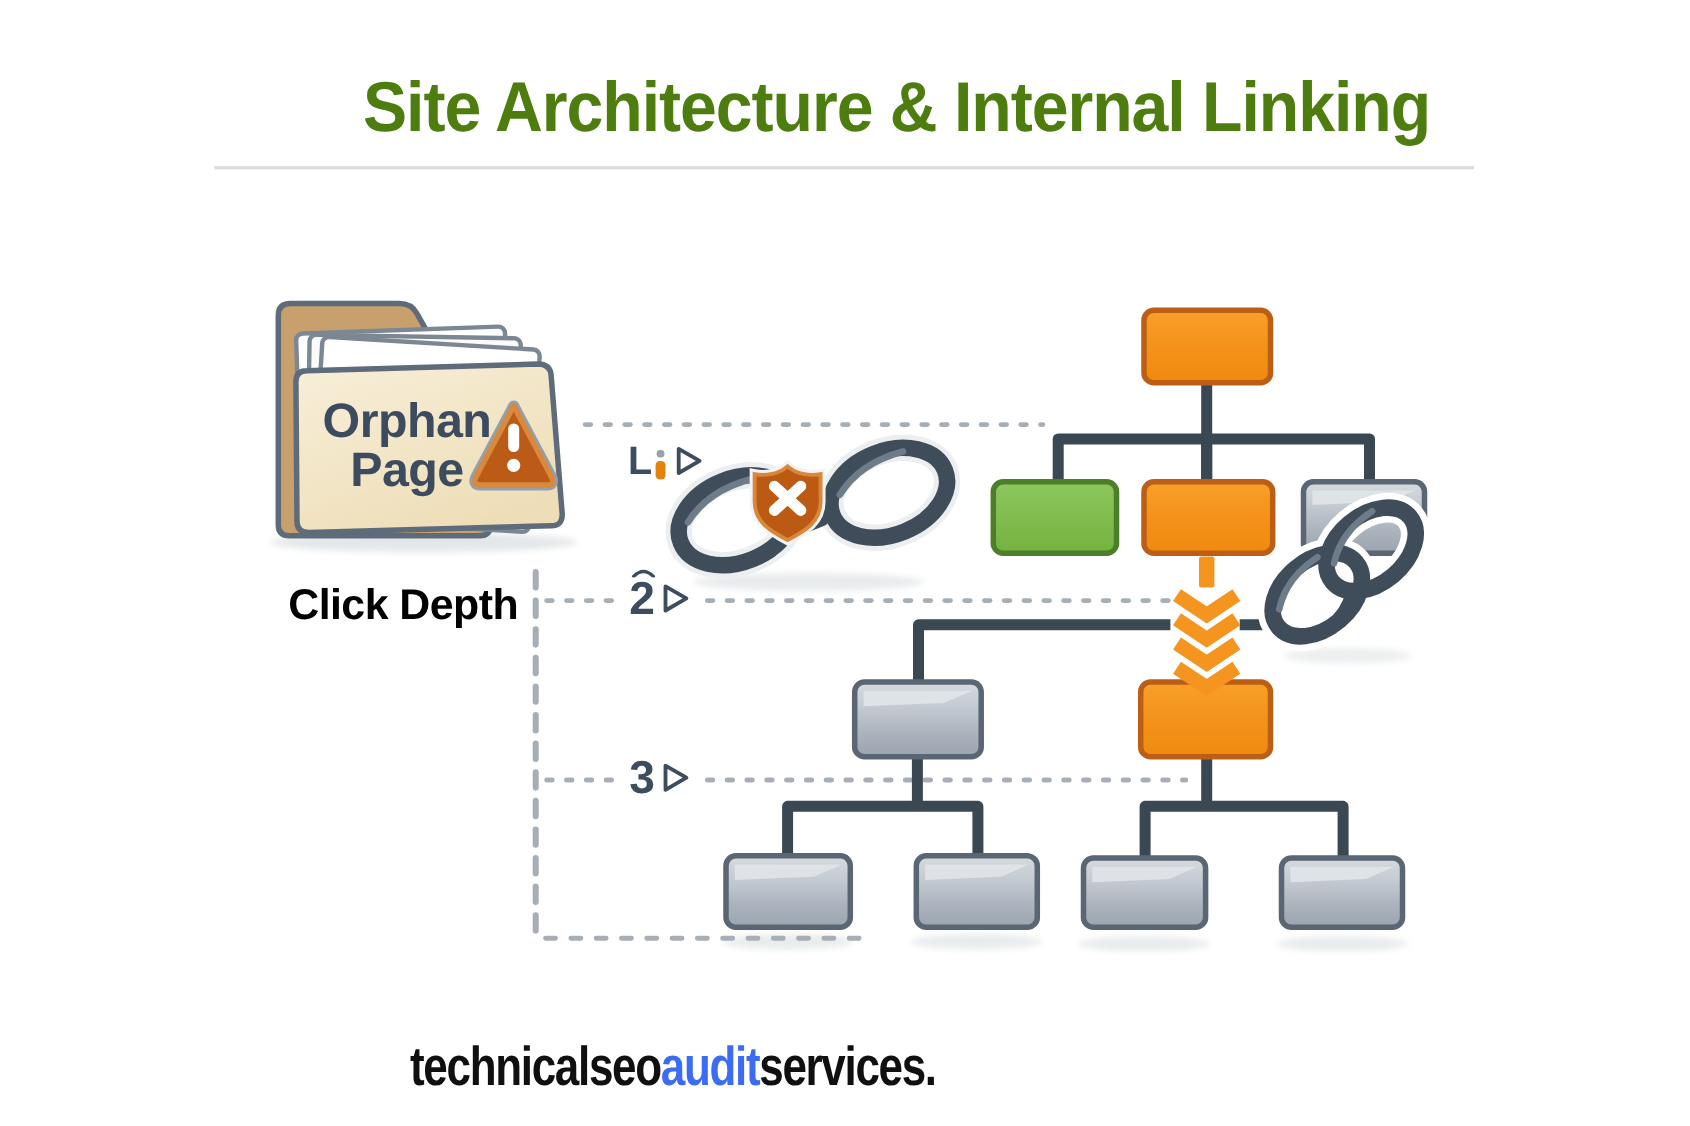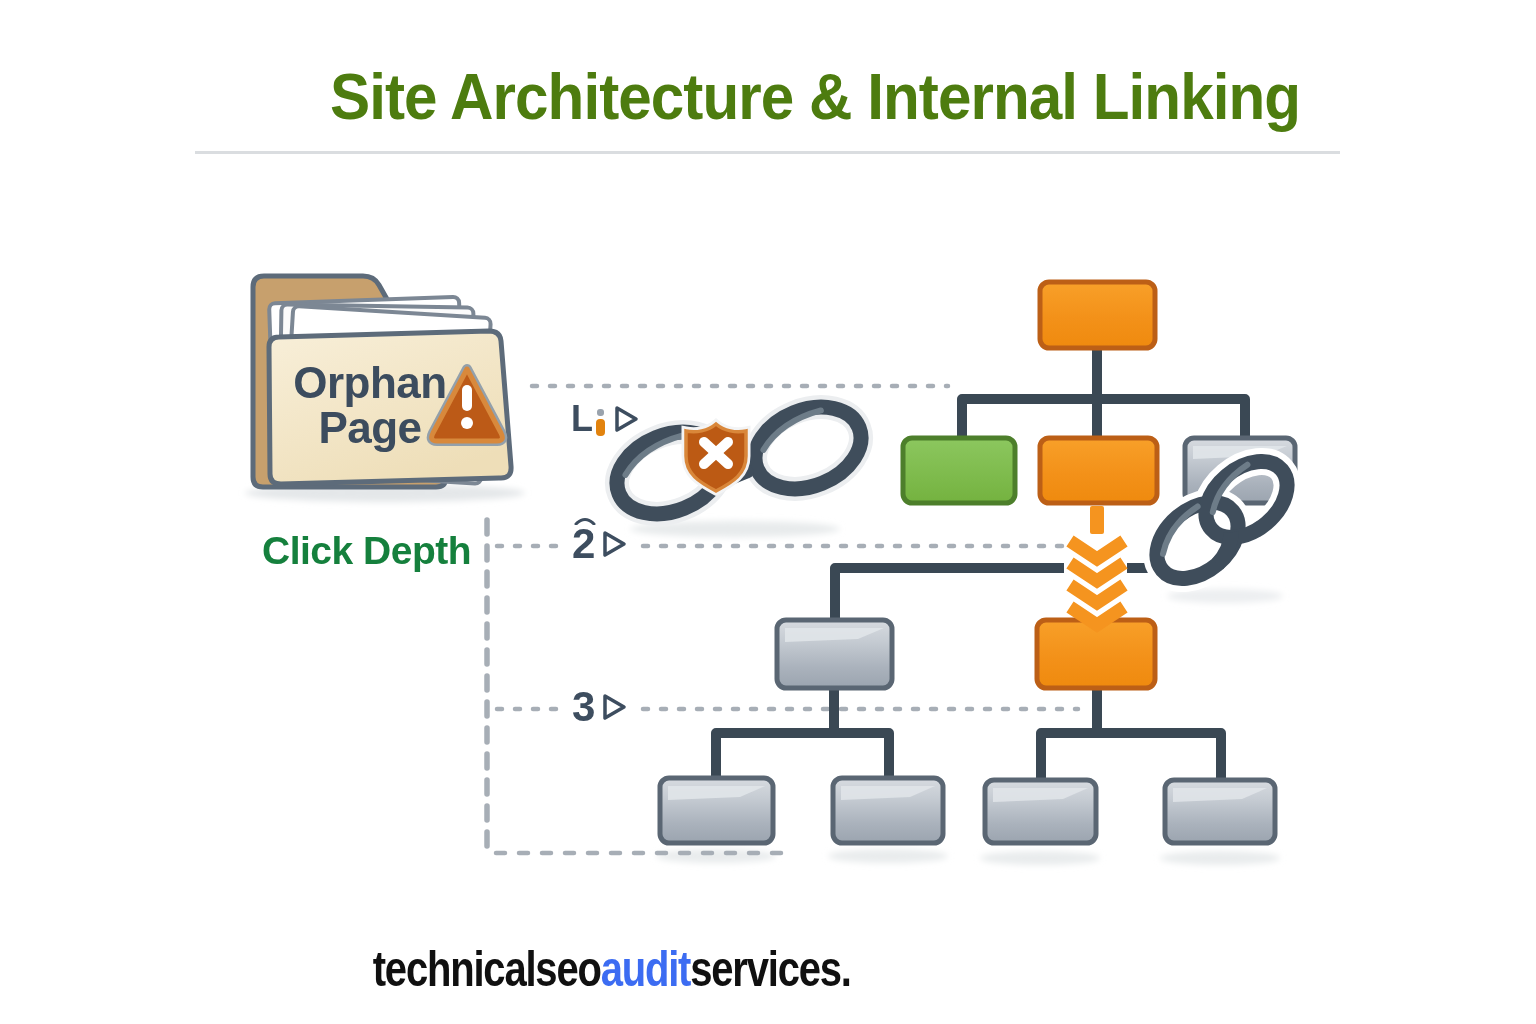--- a/index.html
+++ b/index.html
@@ -5,21 +5,21 @@
   html,body{margin:0;padding:0;}
   body{width:1536px;height:1024px;position:relative;background:#ffffff;overflow:hidden;
        font-family:"Liberation Sans",sans-serif;}
   .abs{position:absolute;}
   .title{top:60px;left:95px;width:1440px;text-align:center;color:#4d7c0f;}
   .title .tx{display:inline-block;font-size:64px;font-weight:700;letter-spacing:-1px;
        transform:scaleX(0.94);transform-origin:center;}
   .divider{top:151px;left:195px;width:1145px;height:3px;background:#dadde0;}
   .orphan-label{left:280px;top:360px;width:180px;text-align:center;color:#3c4c5e;
        font-size:44px;font-weight:700;line-height:45px;letter-spacing:-0.5px;}
-  .click-depth{left:262px;top:529px;color:#15803d;font-size:39px;font-weight:700;letter-spacing:-0.5px;}
+  .click-depth{left:262px;top:529px;color:#000000;font-size:39px;font-weight:700;letter-spacing:-0.5px;}
   .marker{display:flex;align-items:center;color:#3d4d5f;font-weight:700;}
   .marker .glyph{font-size:42px;line-height:42px;position:relative;}
   .marker .hat{position:absolute;left:1px;top:-8px;}
   .m1{left:571px;top:398px;}
   .m2{left:572px;top:523px;}
   .m3{left:572px;top:686px;}
   .m1 .glyph{font-size:36px;}
   .pillcol{display:inline-flex;flex-direction:column;align-items:center;margin:6px 2px 0 3px;}
   .pillcol .d1{width:7px;height:7px;border-radius:3px;background:#9aa3ad;margin-bottom:3px;}
   .pillcol .d2{width:9px;height:17px;border-radius:4px;background:#e2830e;}

